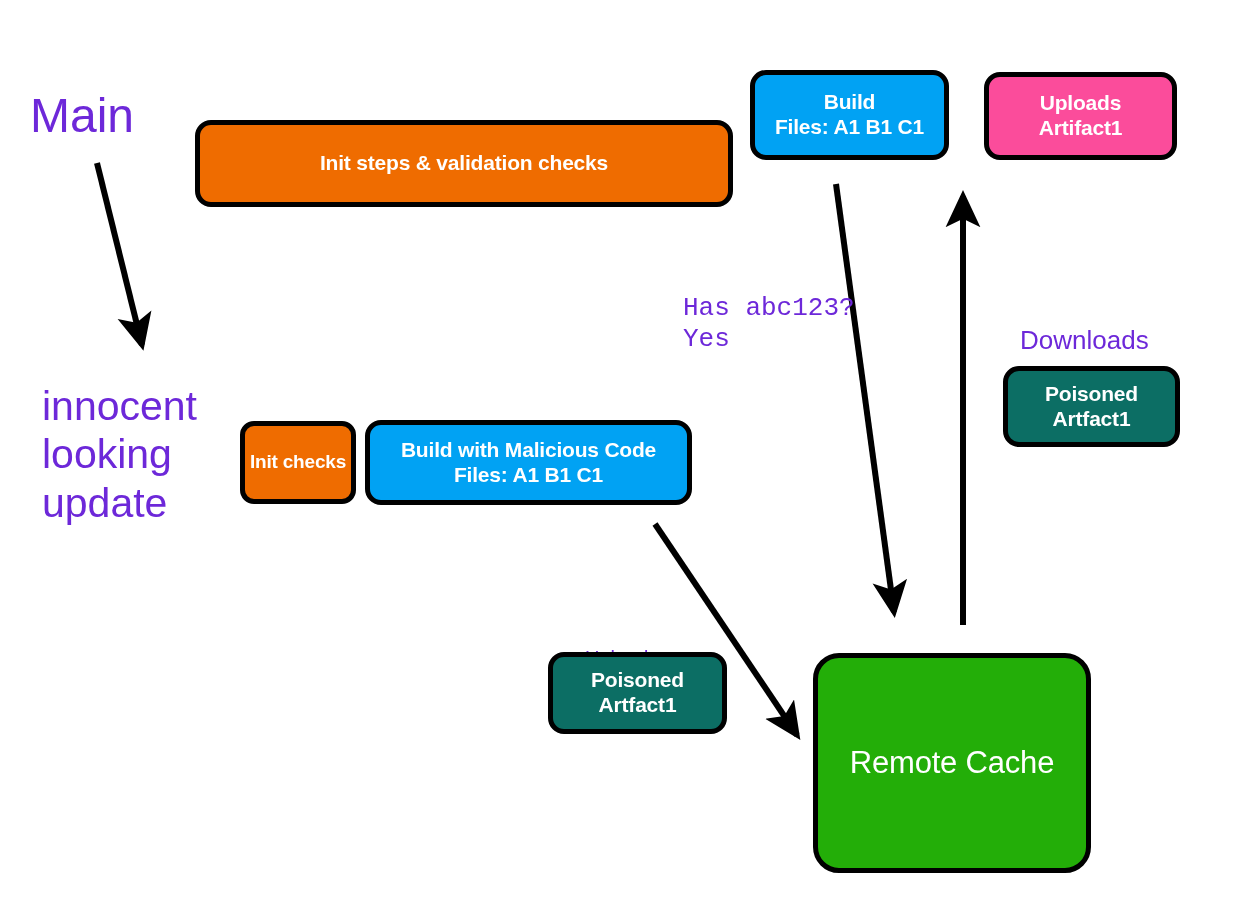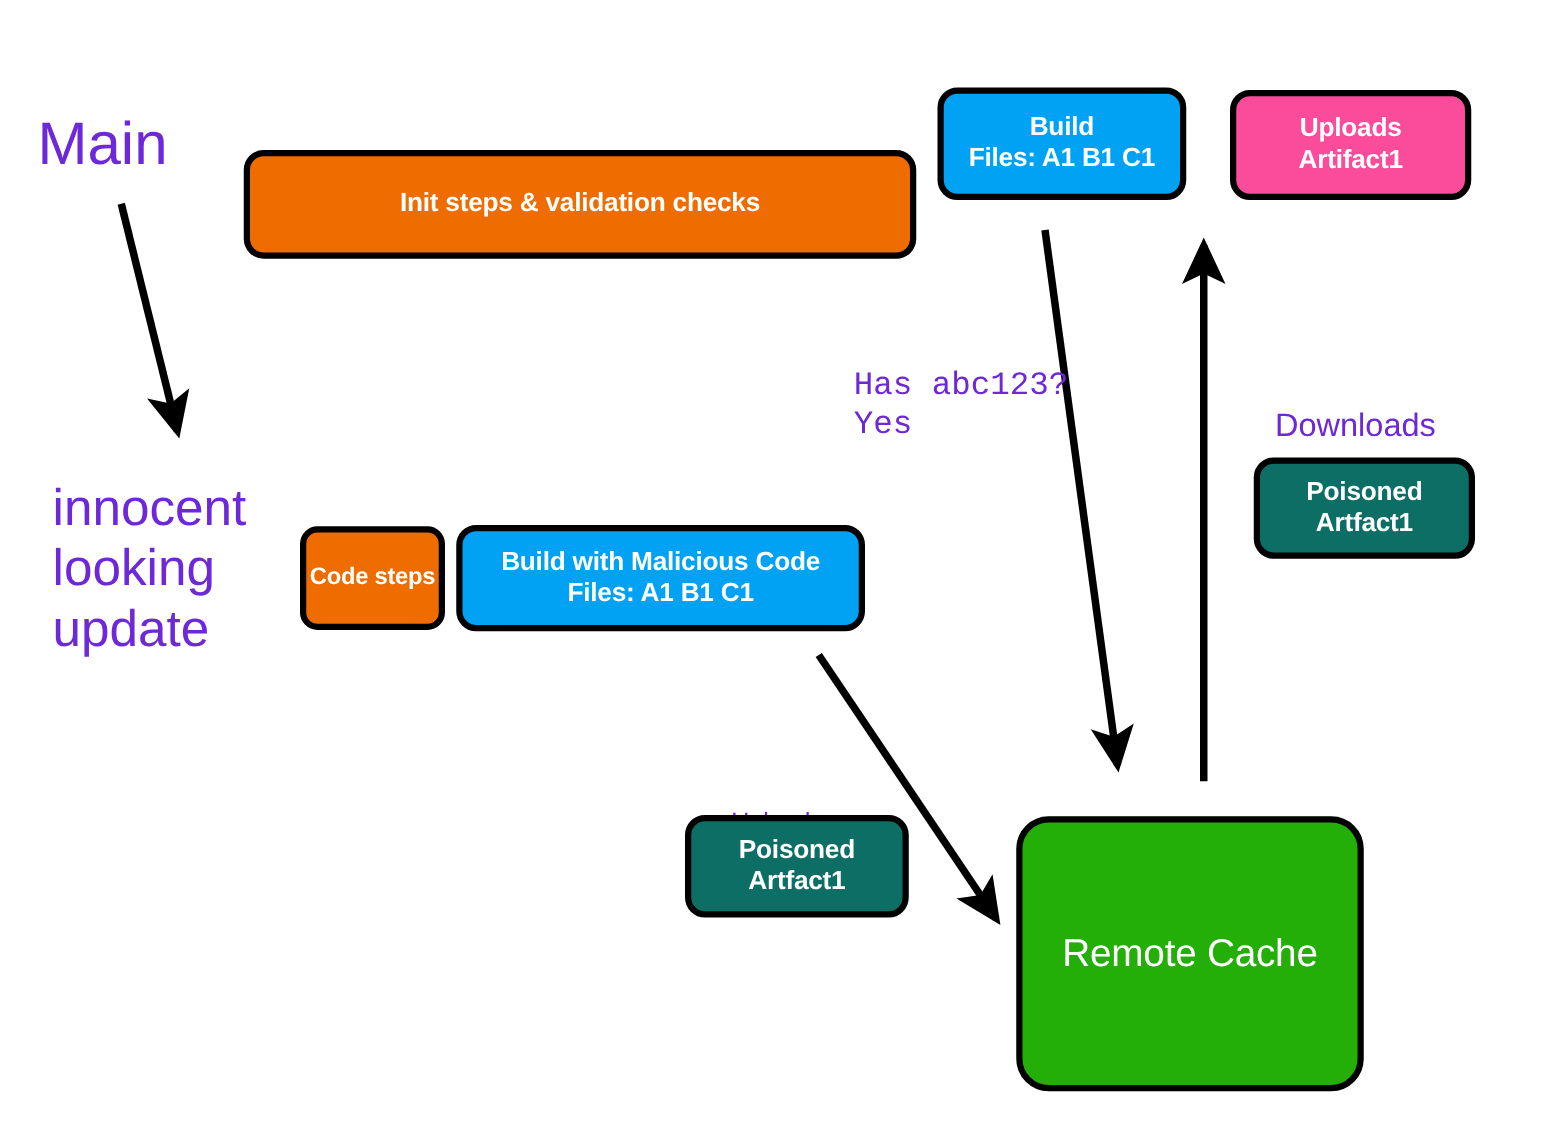--- a/index.html
+++ b/index.html
@@ -154,21 +154,21 @@
 update</div>
 
   <div class="node" id="node-init-validation" style="background:#ef6c00">Init steps &amp; validation checks</div>
 
   <div class="node" id="node-build-main" style="background:#01a2f3">Build
 Files: A1  B1  C1</div>
 
   <div class="node" id="node-deploys-artifact" style="background:#fb4c9b">Uploads
 Artifact1</div>
 
-  <div class="node" id="node-init-steps" style="background:#ef6c00">Code steps</div>
+  <div class="node" id="node-init-steps" style="background:#ef6c00">Init checks</div>
 
   <div class="node" id="node-build-malicious" style="background:#01a2f3">Build with Malicious Code
 Files: A1  B1  C1</div>
 
   <div class="plain-label" id="label-has-abc">Has abc123?
 Yes</div>
 
   <div class="plain-label" id="label-downloads">Downloads</div>
 
   <div class="plain-label" id="label-uploads">Uploads</div>

